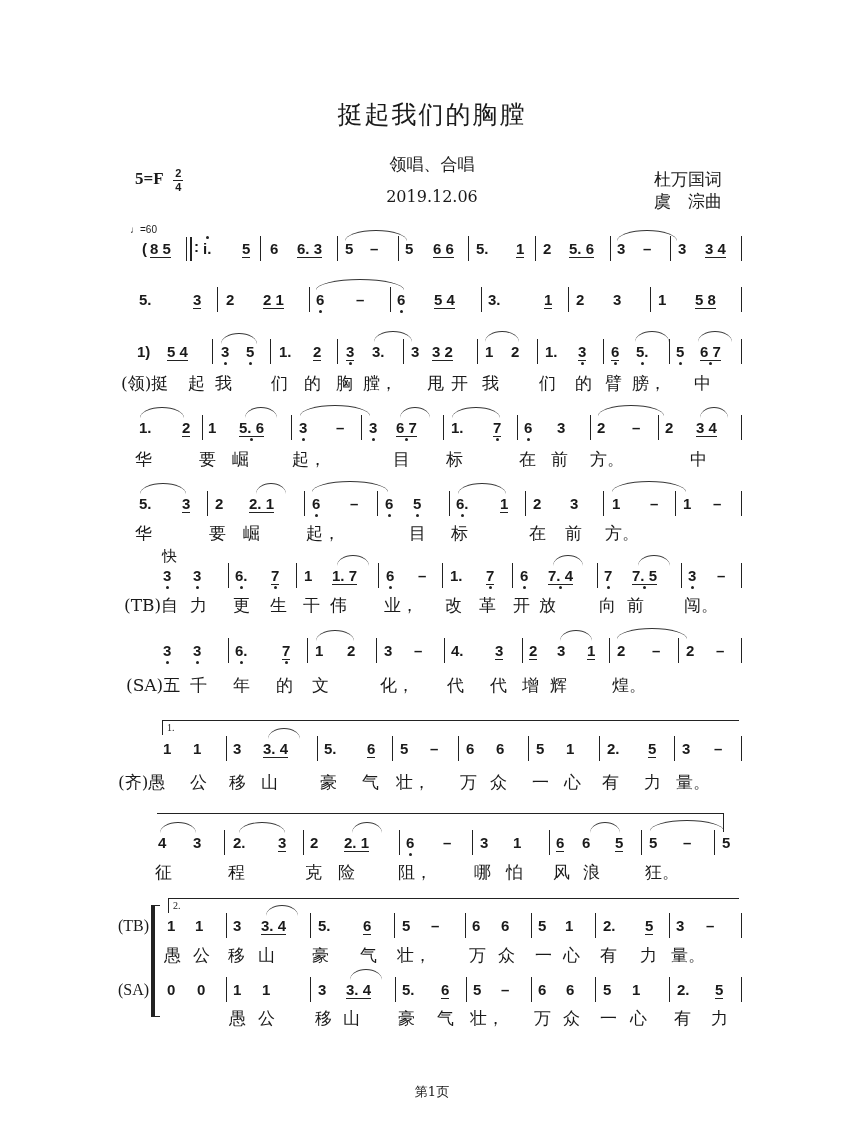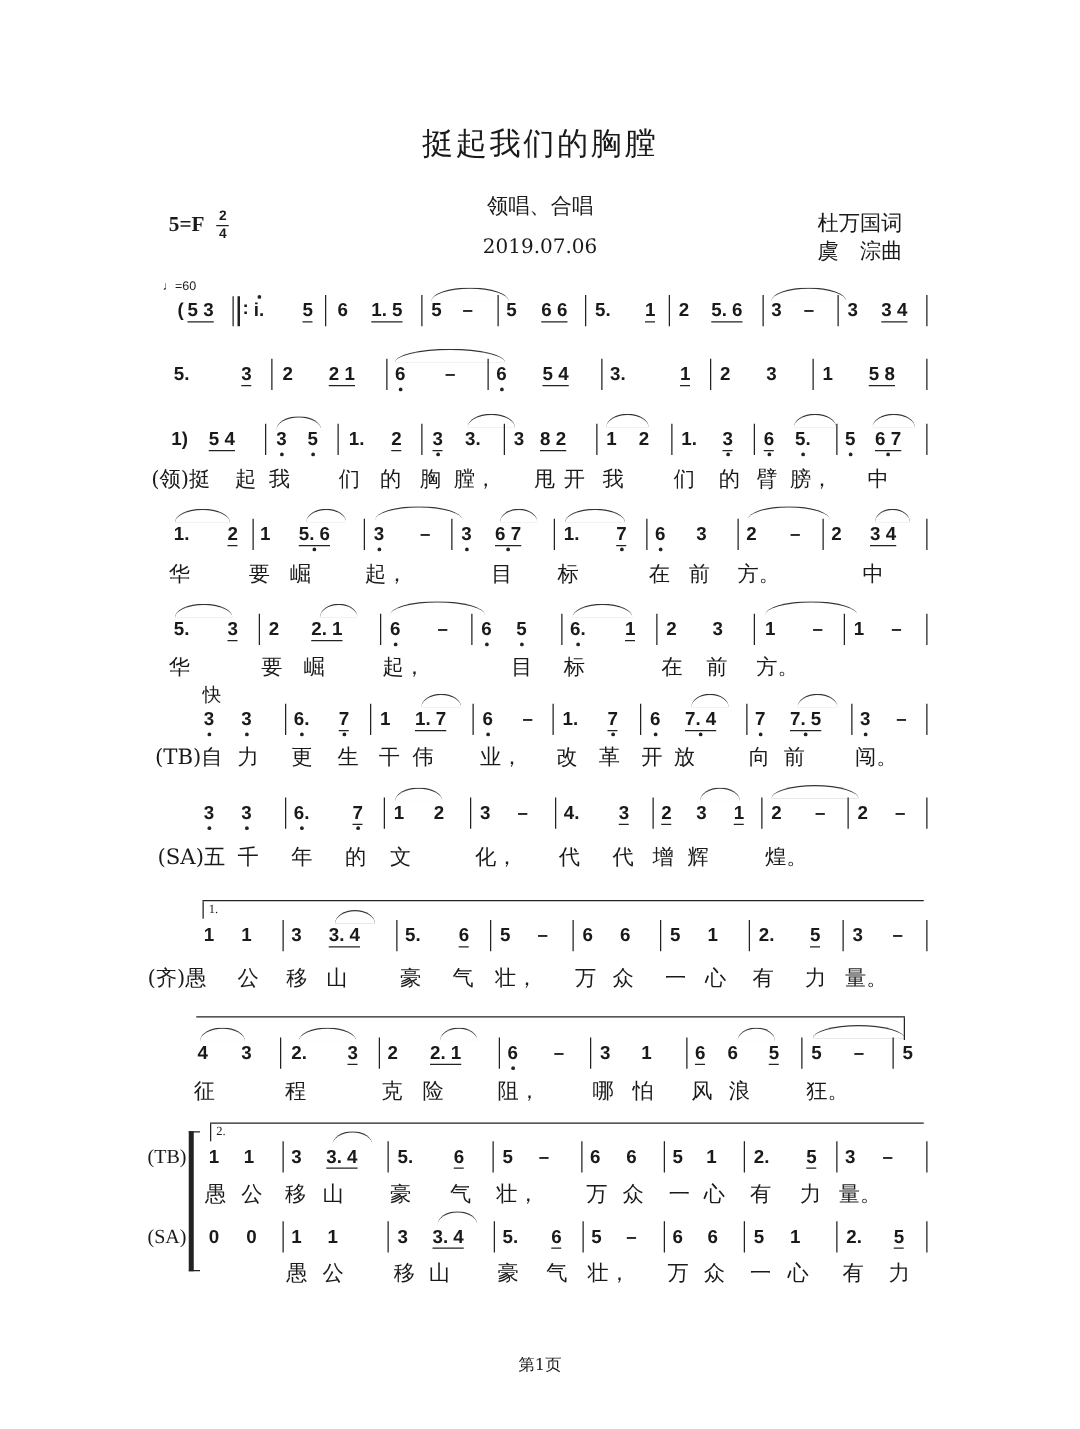--- a/index.html
+++ b/index.html
@@ -32,45 +32,45 @@
   .part-label { position:absolute; font-size:16px; font-family:"Liberation Serif", serif; }
   .footer { position:absolute; top:1083px; left:0; width:864px; text-align:center; font-size:13px; }
   .repeat { position:absolute; top:-3px; width:3px; height:24px; border-left:1.5px solid #222; border-right:2.5px solid #222; }
   .repeat-dots { position:absolute; top:4px; font-size:15px; }
 </style>
 </head>
 <body>
 
 <div class="abs title">挺起我们的胸膛</div>
 <div class="abs subtitle">领唱、合唱</div>
-<div class="abs date">2019.07.06</div>
+<div class="abs date">2019.12.06</div>
 <div class="abs key">
   <span>5=F</span>
   <span class="frac">
     <span>2</span>
     <span class="bar"></span>
     <span>4</span>
   </span>
 </div>
 <div class="abs credits">
   <div>杜万国词</div>
   <div>虞　淙曲</div>
 </div>
 <div class="abs tempo">♩=60</div>
 
 <div class="note-row" style="top:240px">
   <span class="n" style="left:142px">(</span>
-  <span class="n ul" style="left:150px">5 3</span>
+  <span class="n ul" style="left:150px">8 5</span>
   <span class="repeat" style="left:186px"></span>
     <span class="repeat-dots" style="left:194px;top:-2px">:</span>
   <span class="n dot-above" style="left:203px">i.</span>
   <span class="n ul" style="left:242px">5</span>
   <span class="bl" style="left:260px"></span>
   <span class="n" style="left:270px">6</span>
-  <span class="n ul" style="left:297px">1. 5</span>
+  <span class="n ul" style="left:297px">6. 3</span>
   <span class="bl" style="left:337px"></span>
   <span class="slur" style="left:345px;top:-10px;width:62px"></span>
   <span class="n" style="left:345px">5</span>
   <span class="n" style="left:370px">–</span>
   <span class="bl" style="left:398px"></span>
   <span class="n" style="left:405px">5</span>
   <span class="n ul" style="left:433px">6 6</span>
   <span class="bl" style="left:468px"></span>
   <span class="n" style="left:476px">5.</span>
   <span class="n ul" style="left:516px">1</span>
@@ -121,21 +121,21 @@
   <span class="n dot-below" style="left:246px">5</span>
   <span class="bl" style="left:270px"></span>
   <span class="n" style="left:279px">1.</span>
   <span class="n ul" style="left:313px">2</span>
   <span class="bl" style="left:337px"></span>
   <span class="slur" style="left:374px;top:-12px;width:38px"></span>
   <span class="n ul dot-below" style="left:346px">3</span>
   <span class="n" style="left:372px">3.</span>
   <span class="bl" style="left:403px"></span>
   <span class="n" style="left:411px">3</span>
-  <span class="n ul" style="left:432px">8 2</span>
+  <span class="n ul" style="left:432px">3 2</span>
   <span class="bl" style="left:477px"></span>
   <span class="slur" style="left:485px;top:-12px;width:34px"></span>
   <span class="n" style="left:485px">1</span>
   <span class="n" style="left:511px">2</span>
   <span class="bl" style="left:537px"></span>
   <span class="n" style="left:545px">1.</span>
   <span class="n ul dot-below" style="left:578px">3</span>
   <span class="bl" style="left:603px"></span>
   <span class="slur" style="left:635px;top:-12px;width:34px"></span>
   <span class="n ul dot-below" style="left:611px">6</span>

